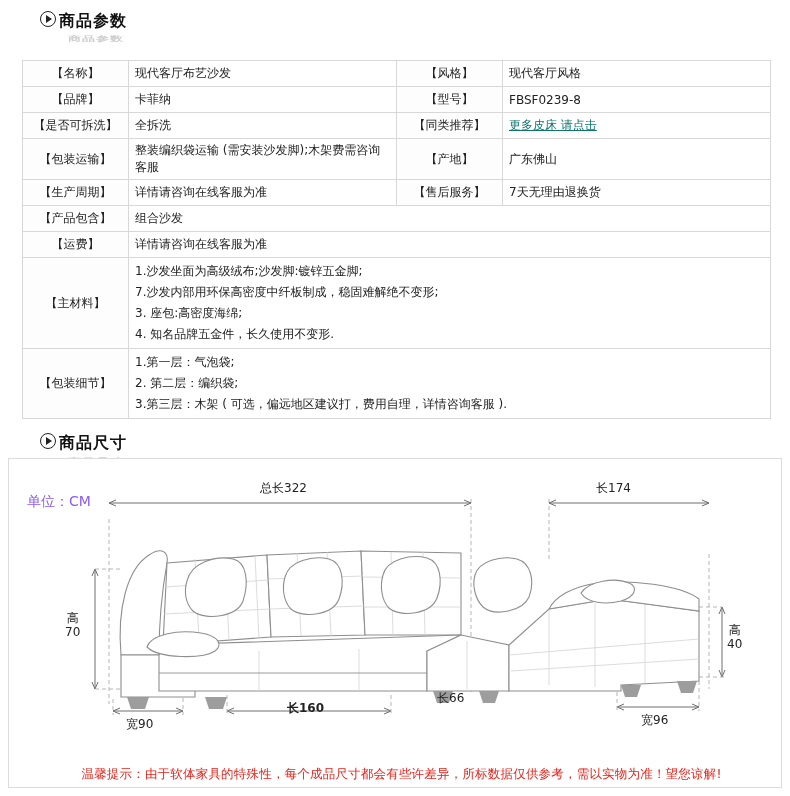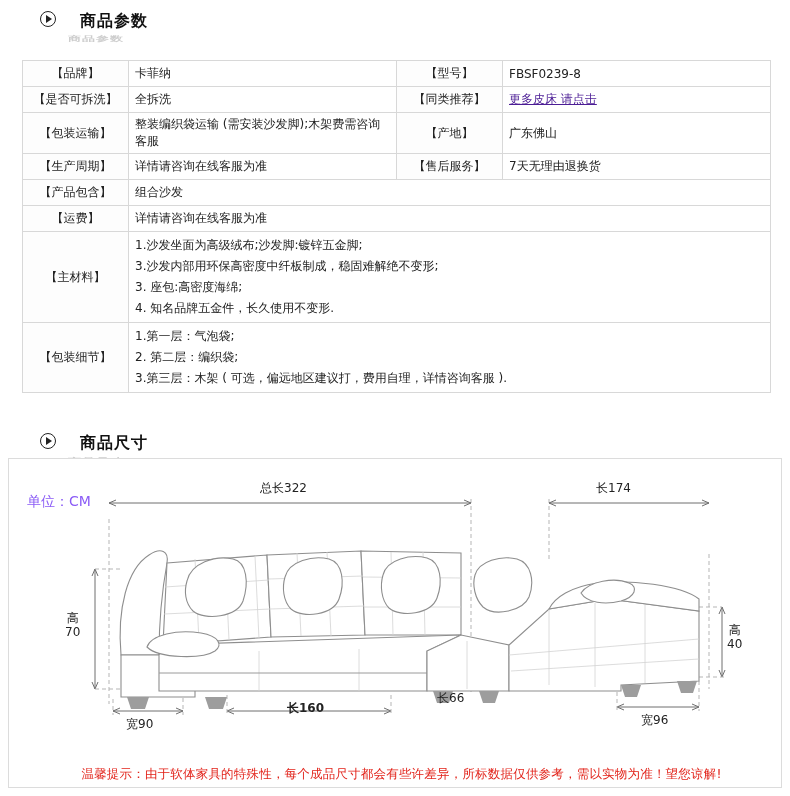--- a/index.html
+++ b/index.html
@@ -15,21 +15,21 @@
     font-size: 12px;
     color: #333;
     position: relative;
     overflow: hidden;
   }
 
   
   .section-header {
     display: flex;
     align-items: center;
-    padding-left: 52px;
+    padding-left: 31px;
     height: 26px;
     position: relative;
   }
   .section-header .play-icon {
     width: 16px;
     height: 16px;
     border: 1.5px solid #222;
     border-radius: 50%;
     position: absolute;
     left: 40px;
@@ -100,21 +100,21 @@
     padding-left: 10px;
   }
   td.val-narrow { width: 268px; }
   td.val-right  { width: 268px; }
   .multi {
     padding: 6px 6px 6px 10px;
     line-height: 21px;
   }
   .multi div { white-space: nowrap; }
   .link-red {
-    color: #4c1d95;
+    color: #0f766e;
     text-decoration: underline;
     cursor: pointer;
     font-size: 12px;
   }
 
   
   .diagram {
     position: absolute;
     left: 8px;
     top: 458px;
@@ -162,20 +162,26 @@
 <div id="header1" class="section-header">
   <span class="play-icon"></span>
   <span class="sec-title">商品参数</span>
   <span class="header-shadow">商品参数</span>
 </div>
 
 <div class="params-wrap">
   <table class="params">
     <tbody>
       <tr>
+        <td class="lbl">【名称】</td>
+        <td class="val val-narrow">现代客厅布艺沙发</td>
+        <td class="lbl">【风格】</td>
+        <td class="val val-right">现代客厅风格</td>
+      </tr>
+      <tr>
         <td class="lbl">【品牌】</td>
         <td class="val val-narrow">卡菲纳</td>
         <td class="lbl">【型号】</td>
         <td class="val val-right">FBSF0239-8</td>
       </tr>
       <tr>
         <td class="lbl">【是否可拆洗】</td>
         <td class="val val-narrow">全拆洗</td>
         <td class="lbl">【同类推荐】</td>
         <td class="val val-right">
@@ -199,21 +205,21 @@
         <td class="val" colspan="3">组合沙发</td>
       </tr>
       <tr>
         <td class="lbl">【运费】</td>
         <td class="val" colspan="3">详情请咨询在线客服为准</td>
       </tr>
       <tr>
         <td class="lbl">【主材料】</td>
         <td class="val multi" colspan="3">
           <div>1.沙发坐面为高级绒布;沙发脚:镀锌五金脚;</div>
-          <div>3.沙发内部用环保高密度中纤板制成，稳固难解绝不变形;</div>
+          <div>7.沙发内部用环保高密度中纤板制成，稳固难解绝不变形;</div>
           <div>3. 座包:高密度海绵;</div>
           <div>4. 知名品牌五金件，长久使用不变形.</div>
         </td>
       </tr>
       <tr>
         <td class="lbl">【包装细节】</td>
         <td class="val multi" colspan="3">
           <div>1.第一层：气泡袋;</div>
           <div>2. 第二层：编织袋;</div>
           <div>3.第三层：木架 ( 可选，偏远地区建议打，费用自理，详情咨询客服 ).</div>

